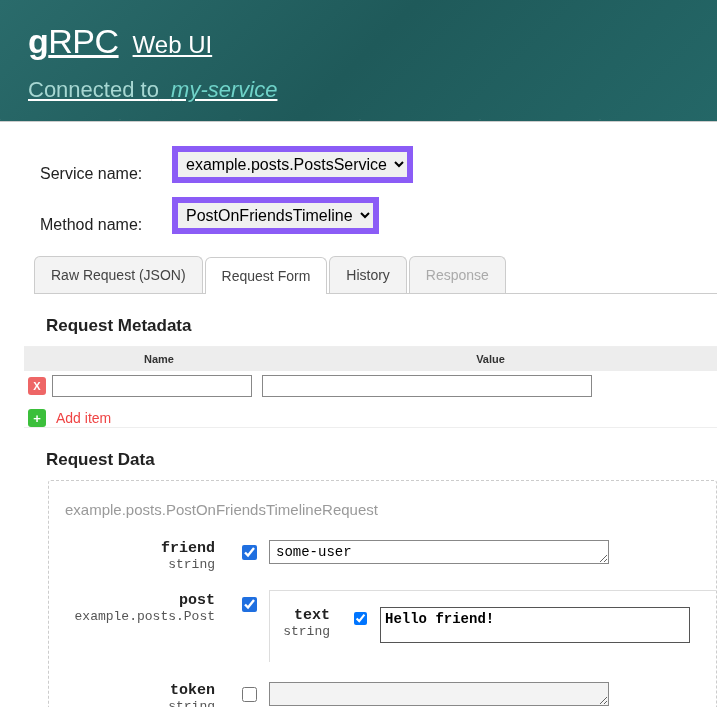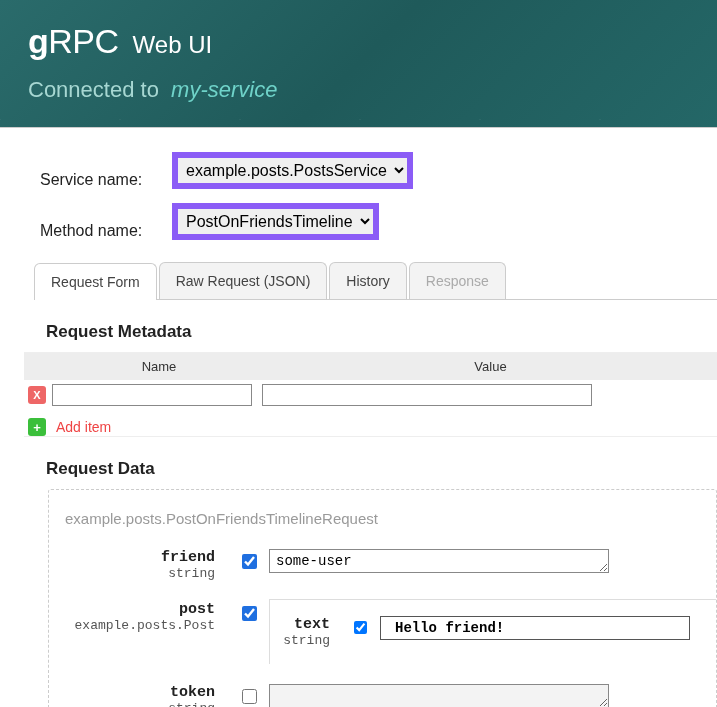--- a/index.html
+++ b/index.html
@@ -7,23 +7,24 @@
     margin: 0;
     font-family: Arial, Helvetica, sans-serif;
     font-size: 14px;
     color: #333;
     background: #fff;
     width: 717px;
   }
   .header {
     background: linear-gradient(135deg, #2a6b6b 0%, #1f5a5a 50%, #246767 100%);
     background-color: #2b6666;
-    padding: 22px 28px 24px 28px;
+    padding: 22px 28px 18px 28px;
     color: #fff;
     position: relative;
+    text-decoration: underline;
   }
   .header::after{
     content:"";
     position:absolute;
     inset:0;
     background-image:
       linear-gradient(60deg, rgba(255,255,255,0.05) 1px, transparent 1px),
       linear-gradient(-60deg, rgba(255,255,255,0.05) 1px, transparent 1px);
     background-size: 120px 120px;
     pointer-events:none;
@@ -60,21 +61,21 @@
   }
   .tab.active { background:#fff; font-weight:400; position:relative; top:1px; }
   .tab.disabled { color:#aaa; }
 
   .section-title { font-size:17px; font-weight:700; margin:22px 0 10px 6px; color:#222;}
   .meta-table {
     margin-left:-16px;
     border:1px solid #eee; border-left:none; border-right:none;
   }
   .meta-header {
-    display:flex; background:#ededed; font-weight:400; font-size:13px;
+    display:flex; background:#ededed; font-weight:700; font-size:11px;
   }
   .meta-header .col-x{ width:30px;}
   .meta-header .col-name{ flex:0 0 210px; text-align:center; padding:6px 0;}
   .meta-header .col-value{ flex:1; text-align:center; padding:6px 0;}
   .meta-row{ display:flex; align-items:center; padding:4px 0;}
   .del-btn{
     width:18px; height:18px; background:#e66; color:#fff; border-radius:3px;
     display:flex; align-items:center; justify-content:center; font-size:11px;
     margin:0 6px 0 4px; cursor:pointer; font-weight:700;
   }
@@ -114,21 +115,21 @@
   }
   .nested-box{
     border:1px solid #ddd; border-right:none; border-bottom:none;
     padding:16px 0 16px 0; margin-top:-2px;
   }
   .nested-box .nested-row{ display:flex; align-items:flex-start;}
   .nested-label{ width:70px; text-align:right; padding-right:10px;}
   .nested-cb{ width:40px; display:flex; justify-content:center; padding-top:2px;}
   .nested-val textarea{
     font-family:"Courier New",monospace; font-size:14px; font-weight:600;
-    border:1px solid #555; padding:3px 14px; width:310px; height:24px;
+    border:1px solid #555; padding:3px 4px; width:310px; height:36px;
     resize:none; background:#fff;
   }
 </style>
 </head>
 <body>
 
 <div class="header">
   <div class="title-row">
     <span class="logo"><span>g</span><small>RPC</small></span>
     <span class="app-title">Web UI</span>
@@ -149,22 +150,22 @@
     </select>
   </div>
   <div class="sel-row">
     <div class="sel-label">Method name:</div>
     <select class="svc-sel" style="min-width:180px">
       <option>PostOnFriendsTimeline</option>
     </select>
   </div>
 
   <div class="tabs">
+    <div class="tab">Raw Request (JSON)</div>
     <div class="tab active">Request Form</div>
-    <div class="tab">Raw Request (JSON)</div>
     <div class="tab">History</div>
     <div class="tab disabled">Response</div>
   </div>
 
   <div class="section-title">Request Metadata</div>
   <div class="meta-table">
     <div class="meta-header">
       <div class="col-x"></div>
       <div class="col-name">Name</div>
       <div class="col-value">Value</div>

